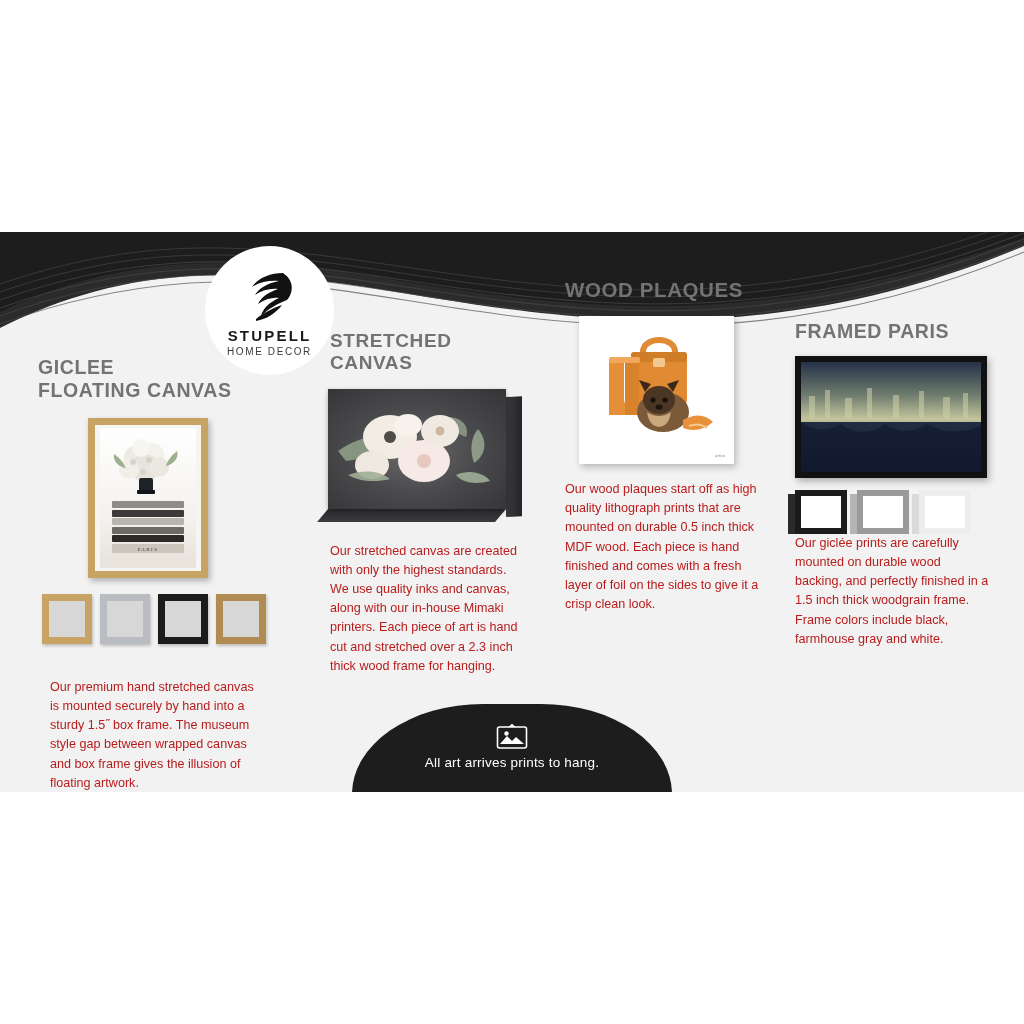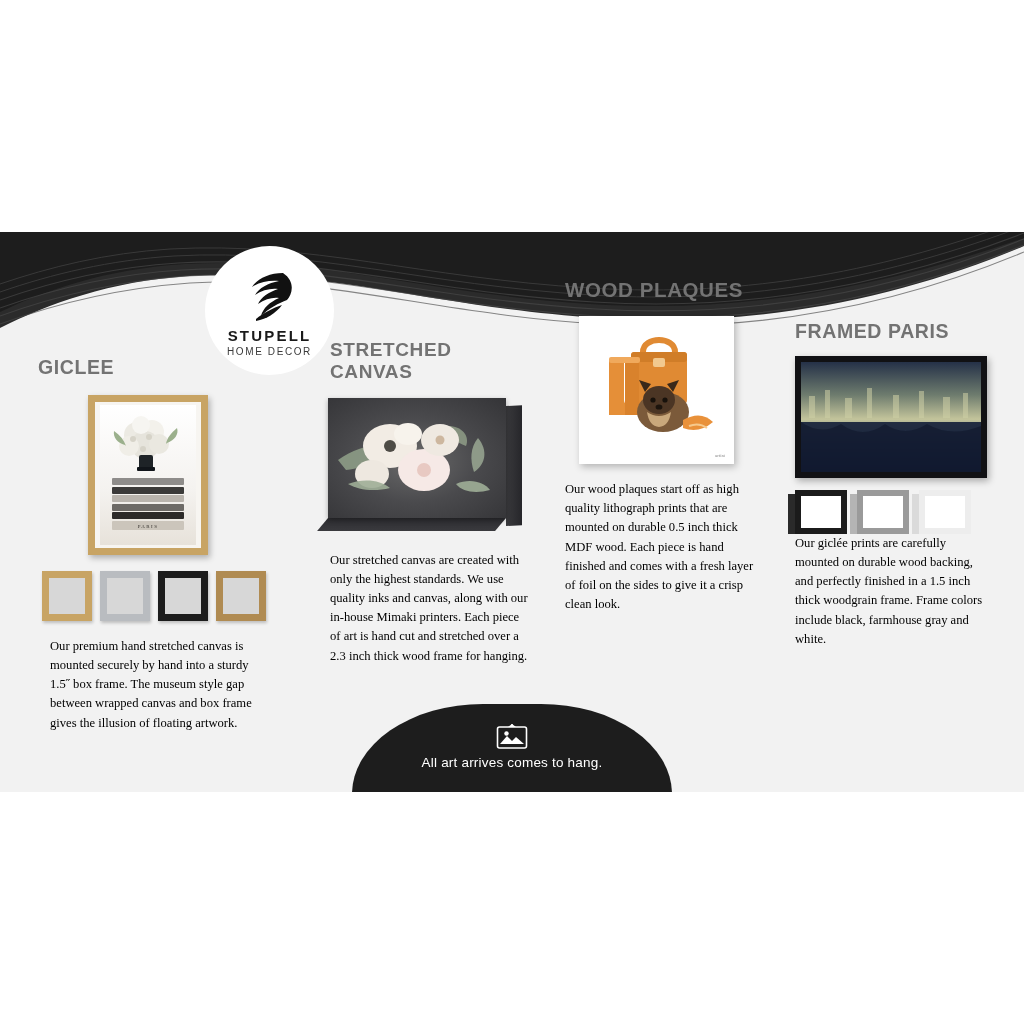--- a/index.html
+++ b/index.html
@@ -75,24 +75,23 @@
     position: absolute;
   }
   .col-title {
     font-weight: bold;
     color: #737373;
     letter-spacing: 0.6px;
     line-height: 1.18;
     font-size: 19.5px;
   }
   .col-body {
-    color: #000000;
+    color: #b91c1c;
     font-size: 12.6px;
     line-height: 1.52;
-    font-family: Liberation Serif, serif;
   }
 
   
   #col1 { left: 38px; top: 124px; width: 250px; }
   #col1 .col-title { font-size: 19.5px; }
   .c1-art-wrap {
     position: relative;
     margin-top: 16px;
     margin-left: 50px;
     width: 120px;
@@ -152,21 +151,21 @@
     width: 50px;
     height: 50px;
     box-sizing: border-box;
     border-width: 7px;
     border-style: solid;
     background: #d7d7d7;
     box-shadow: 1px 2px 3px rgba(0,0,0,0.22);
   }
 
   
-  #col2 { left: 330px; top: 98px; width: 200px; margin-top: 9px; }
+  #col2 { left: 330px; top: 98px; width: 200px; }
   #col2 .col-title { font-size: 19px; }
   .c2-canvas-wrap {
     position: relative;
     margin-top: 14px;
     margin-left: -2px;
     width: 200px;
     height: 135px;
   }
   .c2-face {
     position: absolute;
@@ -314,20 +313,21 @@
         <path d="M13,50 C20,44 30,39 39,36 C33,44 24,50 13,52 Z"></path>
       </g>
     </svg>
     <div class="logo-name">STUPELL</div>
     <div class="logo-sub">HOME DECOR</div>
   </div>
 
   <div class="col" id="col1">
     <div class="col-title">
       <div>GICLEE</div>
+      <div>FLOATING CANVAS</div>
     </div>
 
     <div class="c1-art-wrap">
       <div class="c1-frame"></div>
       <div class="c1-inner">
         <svg class="c1-bouquet" viewBox="0 0 74 66" xmlns="http://www.w3.org/2000/svg">
           <g>
             <circle cx="26" cy="20" r="13" fill="#eceae3"></circle>
             <circle cx="41" cy="17" r="12" fill="#f3f1eb"></circle>
             <circle cx="34" cy="30" r="14" fill="#e6e4dc"></circle>
@@ -355,21 +355,21 @@
       </div>
     </div>
 
     <div class="swatch-row">
       <div class="swatch" style="border-color:#c8a464;"></div>
       <div class="swatch" style="border-color:#b9bcc0;"></div>
       <div class="swatch" style="border-color:#1c1c1c;"></div>
       <div class="swatch" style="border-color:#b08b52;"></div>
     </div>
 
-    <div class="col-body" style="margin-top:16px; width:215px; margin-left:12px;">Our premium hand stretched canvas is mounted securely by hand into a sturdy 1.5˝ box frame. The museum style gap between wrapped canvas and box frame gives the illusion of floating artwork.</div>
+    <div class="col-body" style="margin-top:34px; width:215px; margin-left:12px;">Our premium hand stretched canvas is mounted securely by hand into a sturdy 1.5˝ box frame. The museum style gap between wrapped canvas and box frame gives the illusion of floating artwork.</div>
   </div>
 
   <div class="col" id="col2">
     <div class="col-title">
       <div>STRETCHED</div>
       <div>CANVAS</div>
     </div>
 
     <div class="c2-canvas-wrap">
       <div class="c2-depth"></div>
@@ -488,16 +488,16 @@
   </div>
 
   <div class="bottom-banner">
     <svg class="banner-icon" viewBox="0 0 34 28" xmlns="http://www.w3.org/2000/svg">
       <rect x="2.5" y="5" width="29" height="21" rx="2" fill="none" stroke="#ffffff" stroke-width="1.6"></rect>
       <path d="M5,22 l7,-8 l5,5 l4,-4 l8,7 z" fill="#ffffff"></path>
       <circle cx="11.5" cy="11.5" r="2.2" fill="#ffffff"></circle>
       <path d="M17,5 l0,-3" stroke="#ffffff" stroke-width="1.4"></path>
       <path d="M17,2 l-4,3 l8,0 z" fill="#ffffff"></path>
     </svg>
-    <div class="banner-text">All art arrives comes to hang.</div>
+    <div class="banner-text">All art arrives prints to hang.</div>
   </div>
 
 </div>
 
 </body></html>

